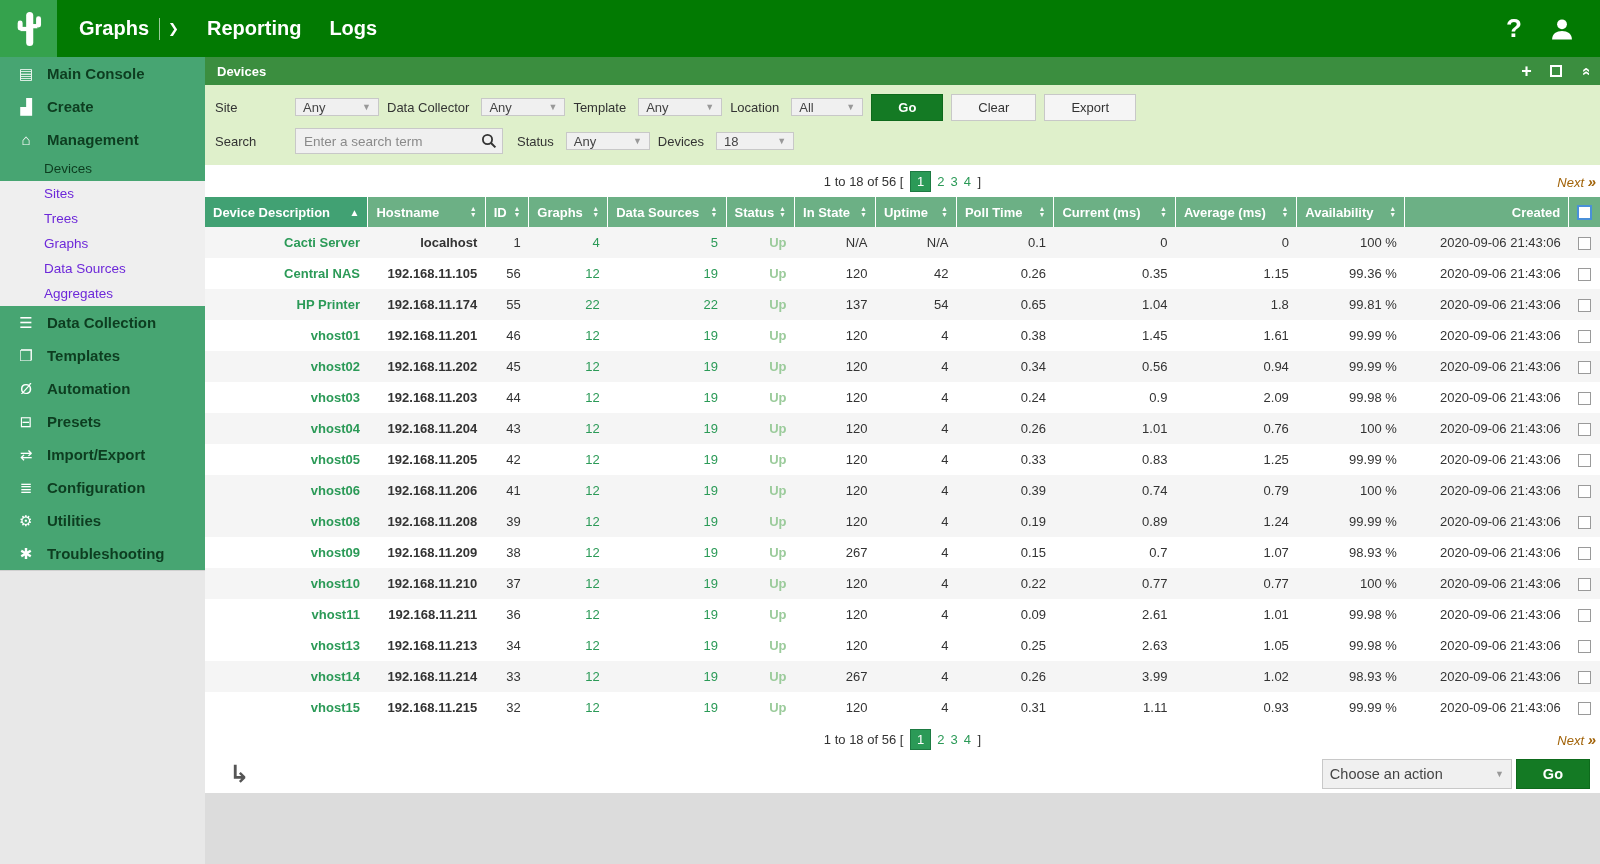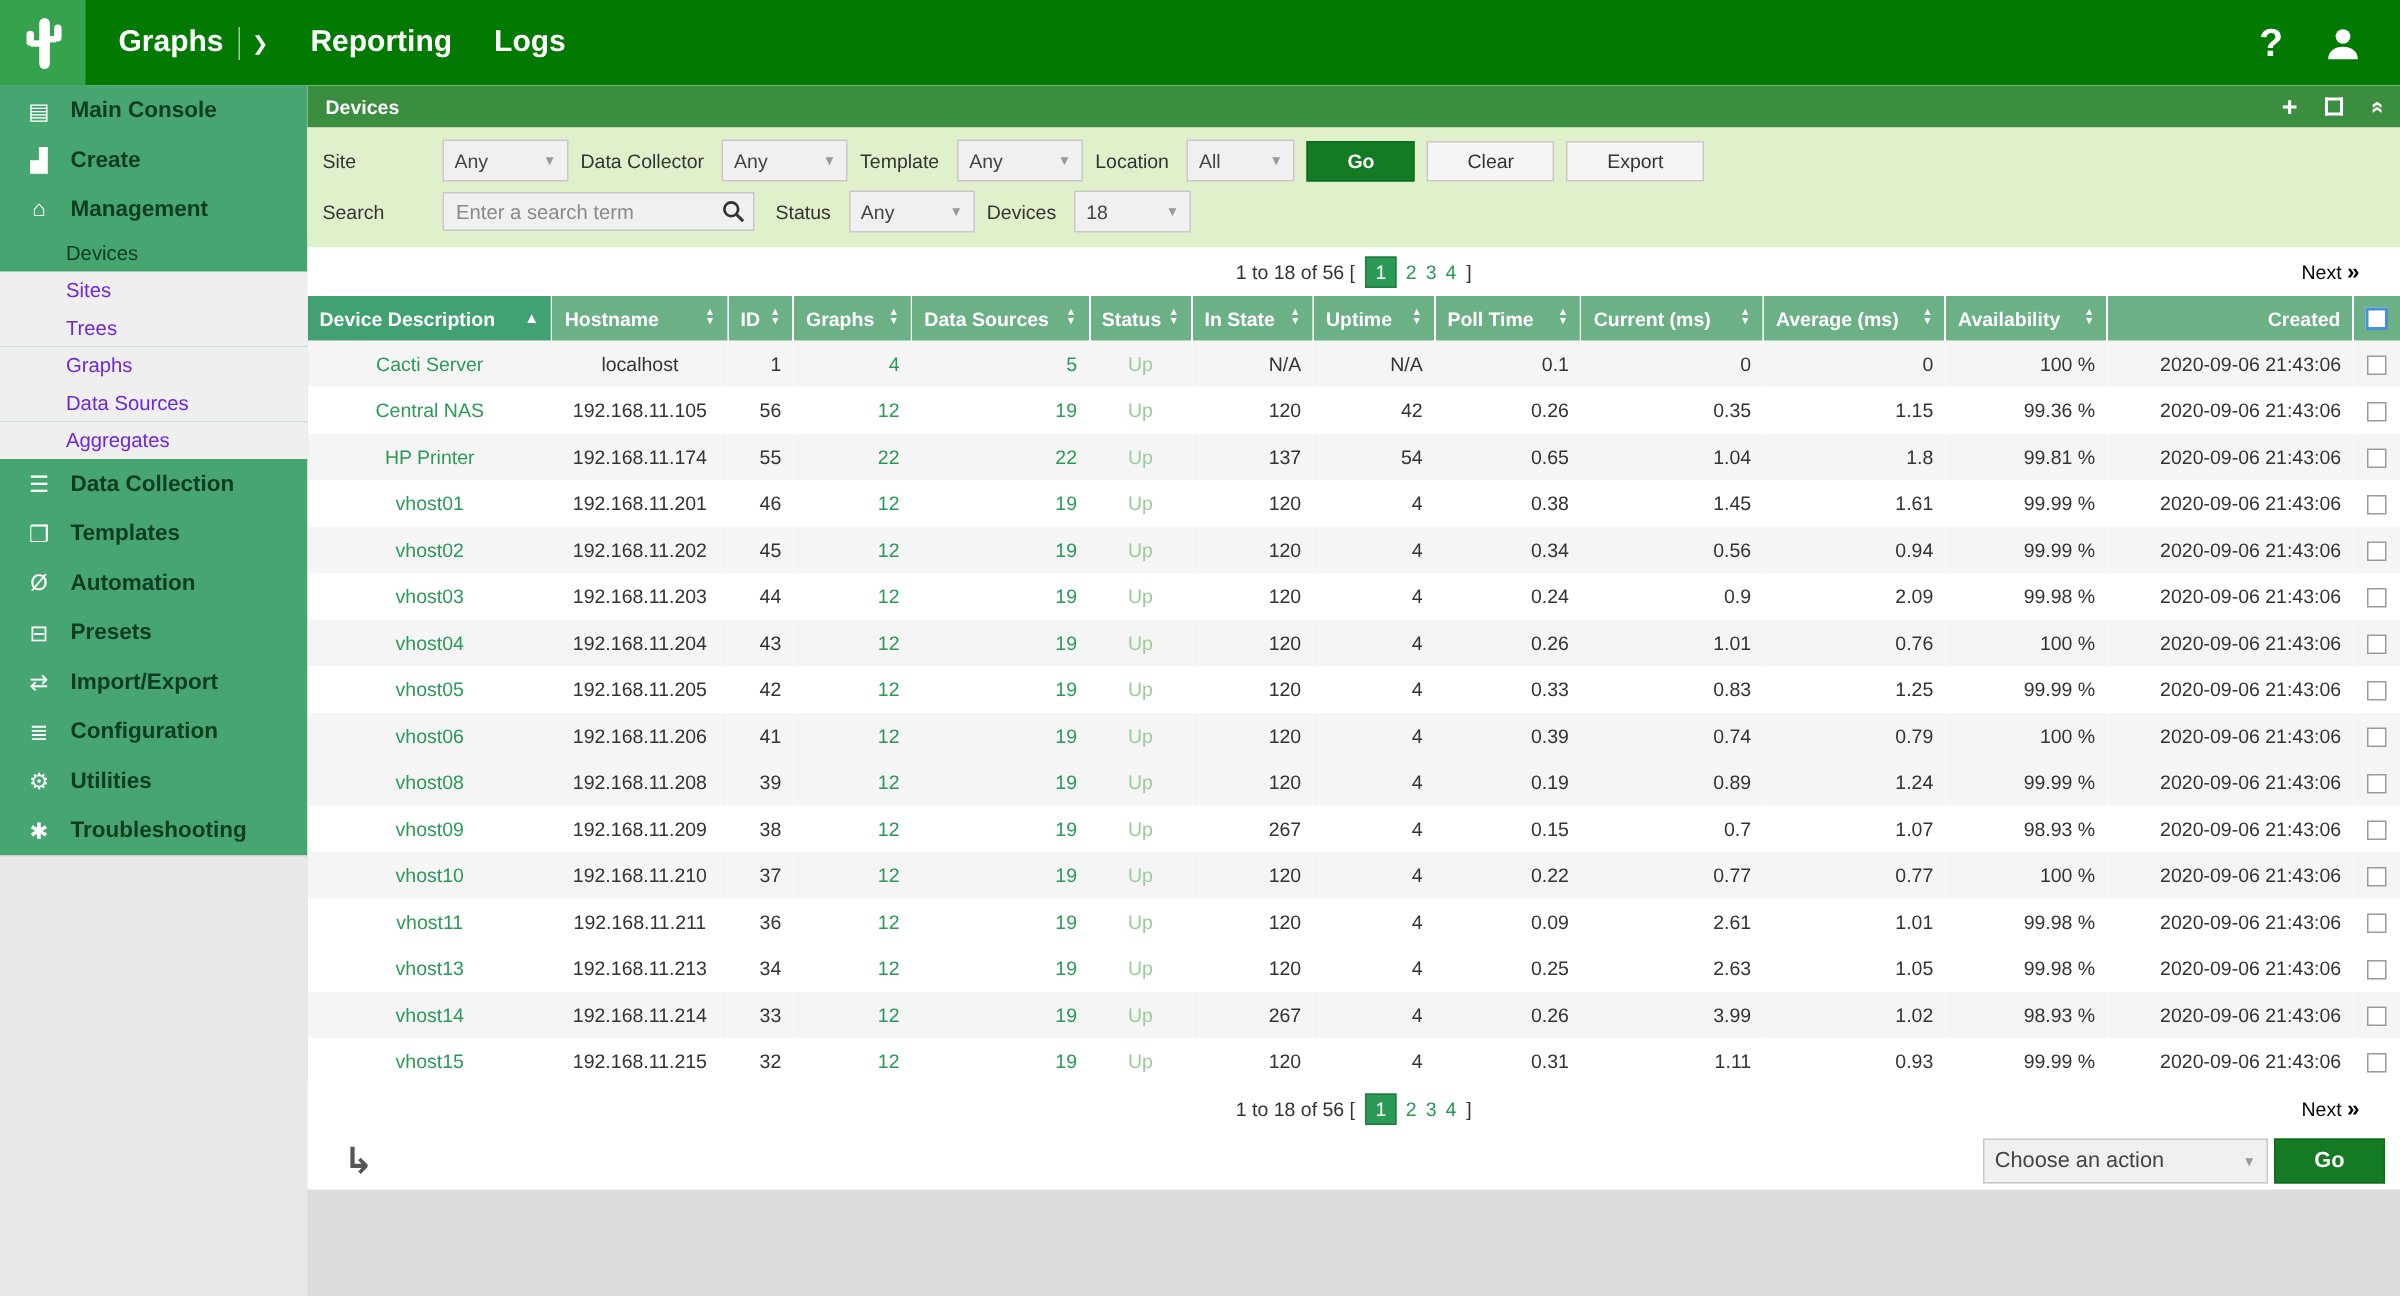--- a/index.html
+++ b/index.html
@@ -36,53 +36,53 @@
   .panel-head .tools { margin-left:auto; display:flex; align-items:center; gap:18px; }
   .tool-plus { font-size:18px; font-weight:700; cursor:pointer; line-height:1; }
   .tool-expand { width:12px; height:12px; border:2px dashed #fff; cursor:pointer; }
   .tool-collapse { transform:rotate(-90deg); font-size:15px; font-weight:700; cursor:pointer; }
 
   
   .filters { background:#dff0cb; padding:5px 10px 7px; }
   .frow { display:flex; align-items:center; height:34px; gap:8px; }
   .flabel { color:#333; margin-right:4px; }
   .flabel.first { width:68px; }
-  .sel { background:#f0f0f0; border:1px solid #c8c8c8; height:28px; min-width:84px; display:flex;
+  .sel { background:#f0f0f0; border:1px solid #c8c8c8; height:18px; min-width:84px; display:flex;
     align-items:center; justify-content:space-between; padding:0 7px; cursor:pointer; color:#444; }
   .sel .arrow { color:#999; font-size:9px; margin-left:14px; }
   .btn { background:#f5f5f5; border:1px solid #c8c8c8; height:27px; padding:0 26px; font-size:13px;
     color:#333; cursor:pointer; font-family:inherit; }
   .btn-go { background:#147a24; border-color:#0e6a1c; color:#fff; font-weight:700; }
   .search-wrap { position:relative; display:flex; align-items:center; }
   .search-input { width:208px; height:26px; background:#f0f0f0; border:1px solid #c8c8c8;
     padding:0 28px 0 8px; font-size:13.5px; font-family:inherit; color:#333; }
   .search-input::placeholder { color:#8a8a8a; }
   .search-ic { position:absolute; right:6px; display:flex; }
 
   
   .pag { height:32px; background:#fff; display:flex; align-items:center; position:relative; }
   .pag-center { position:absolute; left:0; right:0; text-align:center; color:#333; }
   .pag-center .pg { color:#2b9a57; margin:0 3px; cursor:pointer; text-decoration:none; }
   .pag-center .pg.cur { background:#2b9a57; color:#fff; padding:2px 6px; border:1px solid #1d7a42; }
-  .pag-next { margin-left:auto; padding-right:27px; color:#000000; cursor:pointer; z-index:1; }
+  .pag-next { margin-left:auto; padding-right:4px; color:#a16207; cursor:pointer; z-index:1;font-style:italic; }
   .pag-next .dbl { font-weight:700; font-size:15px; }
 
   
   table { border-collapse:collapse; width:100%; table-layout:fixed; }
   thead th { background:#6cb085; color:#fff; font-weight:700; font-size:13px; height:30px;
     padding:0 8px; border-right:1px solid rgba(255,255,255,.45); cursor:pointer; white-space:nowrap; overflow:hidden; }
   thead th.sorted { background:#41a173; }
   thead th:last-child { border-right:none; }
   .th-inner { display:flex; align-items:center; justify-content:space-between; gap:4px; }
   .sort-g { display:flex; flex-direction:column; font-size:7px; line-height:6px; color:rgba(255,255,255,.95); }
   .sort-asc { font-size:10px; }
   tbody td { height:31px; padding:0 8px; font-size:13px; white-space:nowrap; overflow:hidden; }
   tbody tr.odd { background:#f5f5f5; }
   tbody tr.even { background:#fff; }
-  td.al { text-align:center; } td.ar { text-align:right; }
+  td.al { text-align:right;font-weight:bold; } td.ar { text-align:right; }
   td.link { color:#2b9a57; cursor:pointer; }
   td.gval { color:#2b9a57; }
   td.status-up { color:#9bcb9b;margin-left:24px; }
   .cb { width:13px; height:13px; border:1px solid #9a9a9a; background:#fff; display:inline-block;
     vertical-align:middle; cursor:pointer; }
   .cb-head { width:15px; height:15px; border:2px solid #4a90d9; }
 
   
   .action-bar { height:38px; background:#fff; display:flex; align-items:center; padding:0 10px 0 24px; }
   .hook-ic { font-size:24px; color:#555; font-weight:700; cursor:pointer; }

